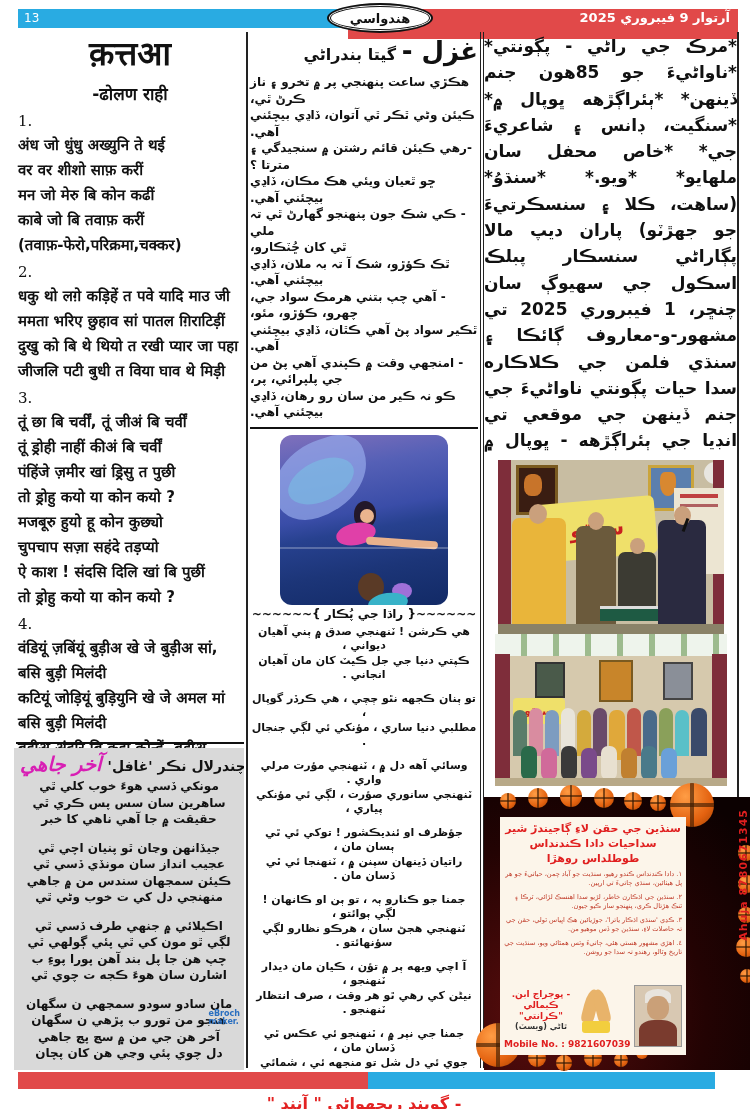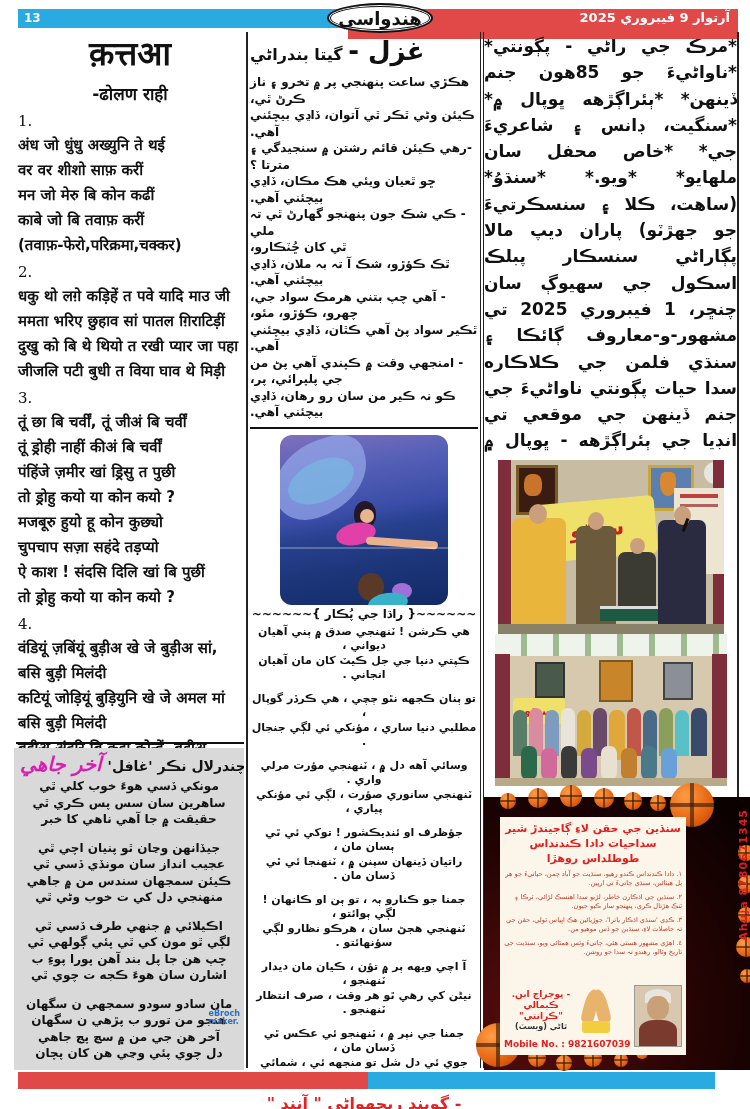--- a/index.html
+++ b/index.html
@@ -1,46 +1,46 @@
 <!DOCTYPE html>
 <html><head>
 <meta charset="utf-8">
 <style>
   html,body{margin:0;padding:0;background:#f2f2f2;}
   .page{position:relative;width:750px;height:1109px;background:#fff;overflow:hidden;
         font-family:"DejaVu Sans",sans-serif;color:#111;}
   
   .bar-blue{position:absolute;left:18px;top:9px;width:330px;height:19px;background:#29abe2;}
-  .pagenum{position:absolute;left:6px;top:2px;color:#fff;font-size:12px;font-weight:bold;text-align:center;}
+  .pagenum{position:absolute;left:6px;top:2px;color:#fff;font-size:12px;font-weight:normal;text-align:center;}
   .bar-red{position:absolute;left:348px;top:9px;width:390px;height:30px;background:#e14949;}
   .hdr-date{position:absolute;right:8px;top:1px;color:#fff;font-size:13px;font-weight:bold;direction:rtl;}
   .masthead{position:absolute;left:327px;top:3px;width:102px;height:26px;background:#fff;
             border:2px solid #111;border-radius:50%;display:flex;align-items:center;justify-content:center;
             box-shadow:inset 0 0 0 1px #fff, inset 0 0 0 2px #111;z-index:5;}
-  .masthead span{font-size:18px;font-weight:bold;direction:rtl;}
+  .masthead span{font-size:13px;font-weight:bold;direction:rtl;}
   
   .vrule{position:absolute;top:32px;height:1036px;background:#222;}
   
   .col-left{position:absolute;left:18px;top:34px;width:224px;}
   .qatta-title{text-align:center;font-size:33px;font-weight:bold;line-height:1.2;}
   .qatta-author{text-align:center;font-size:17px;font-weight:bold;margin:8px 0 4px;}
   .stanza{margin-bottom:2px;}
   .stanza-num{font-family:"DejaVu Serif",serif;font-size:15px;line-height:24px;}
   .hindi-lines .line{font-size:15px;font-weight:bold;line-height:25px;}
   .hr-left{position:absolute;left:16px;top:742px;width:228px;height:2px;background:#111;}
   .gray-box{position:absolute;left:14px;top:748px;width:230px;height:322px;background:#d9d9d9;overflow:hidden;}
   .gb-head{display:flex;align-items:baseline;gap:6px;padding:4px 6px 2px;}
   .gb-pink{color:#d81fb4;font-size:20px;font-weight:bold;font-style:italic;white-space:nowrap;}
   .gb-black{font-size:14px;font-weight:bold;direction:rtl;white-space:nowrap;}
   .gb-stanza{margin:0 0 12px;}
   .gb-stanza .line{direction:rtl;text-align:center;font-size:12px;font-weight:bold;line-height:16.5px;}
   .watermark{position:absolute;right:4px;bottom:44px;color:#2a6fc0;font-size:8px;font-weight:bold;line-height:8px;text-align:left;}
   
   .col-mid{position:absolute;left:250px;top:36px;width:228px;}
-  .ghazal-title{direction:rtl;text-align:left;font-weight:bold;margin-bottom:8px;}
+  .ghazal-title{direction:rtl;text-align:right;font-weight:bold;margin-bottom:8px;}
   .gt-big{font-size:26px;}
   .gt-small{font-size:16px;}
   .ghazal-lines .line{direction:rtl;text-align:left;font-size:12px;font-weight:bold;line-height:16.5px;}
   .hrule{height:2px;background:#111;margin:6px 0;}
   .radha-img{position:relative;width:168px;height:170px;margin:4px auto 2px;border-radius:12px;overflow:hidden;
              background:linear-gradient(170deg,#8070bc 0%,#5560b6 22%,#3a4da8 45%,#27418f 55%,#1c3578 75%,#122a66 100%);}
   .veil{position:absolute;left:-8px;top:6px;width:98px;height:74px;background:rgba(150,170,235,.7);
         border-radius:60% 30% 65% 35%;transform:rotate(-18deg);}
   .veil2{position:absolute;left:6px;top:26px;width:70px;height:40px;background:rgba(120,200,230,.5);
         border-radius:50%;transform:rotate(-25deg);}

